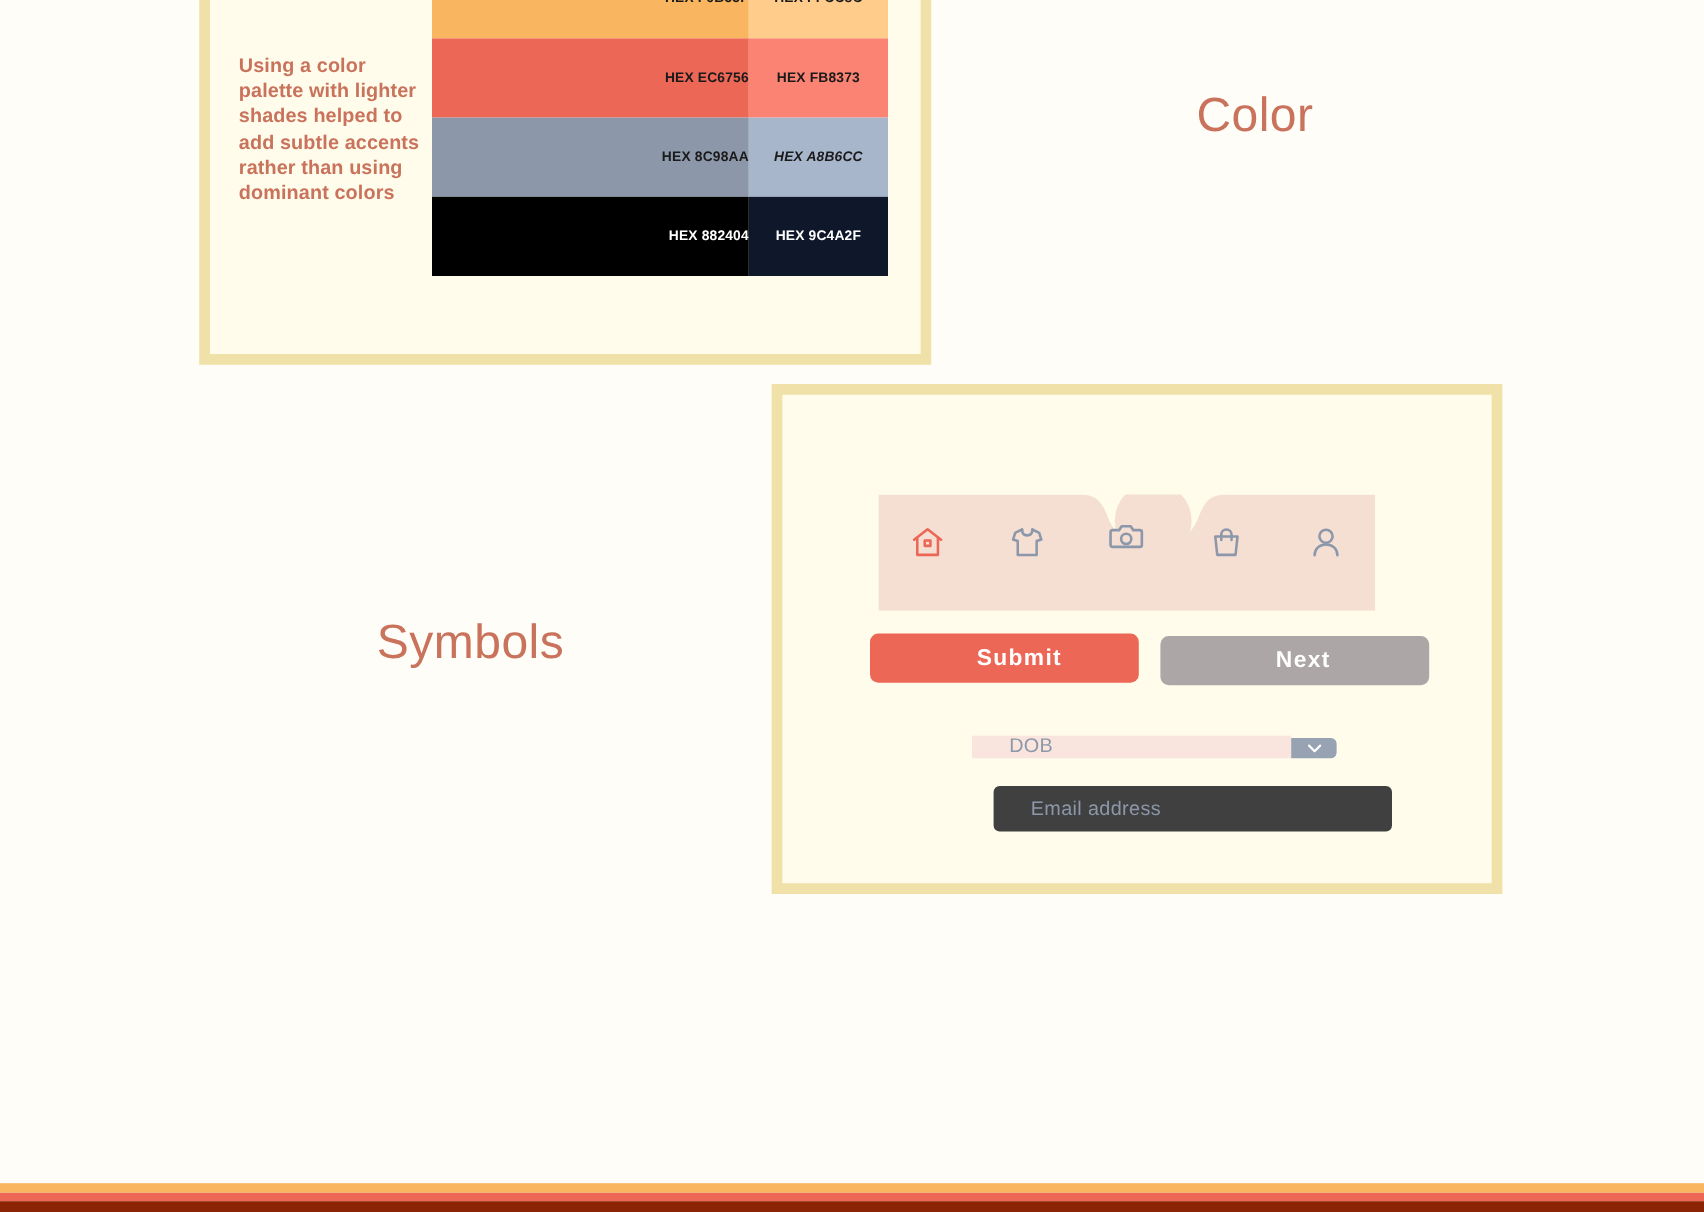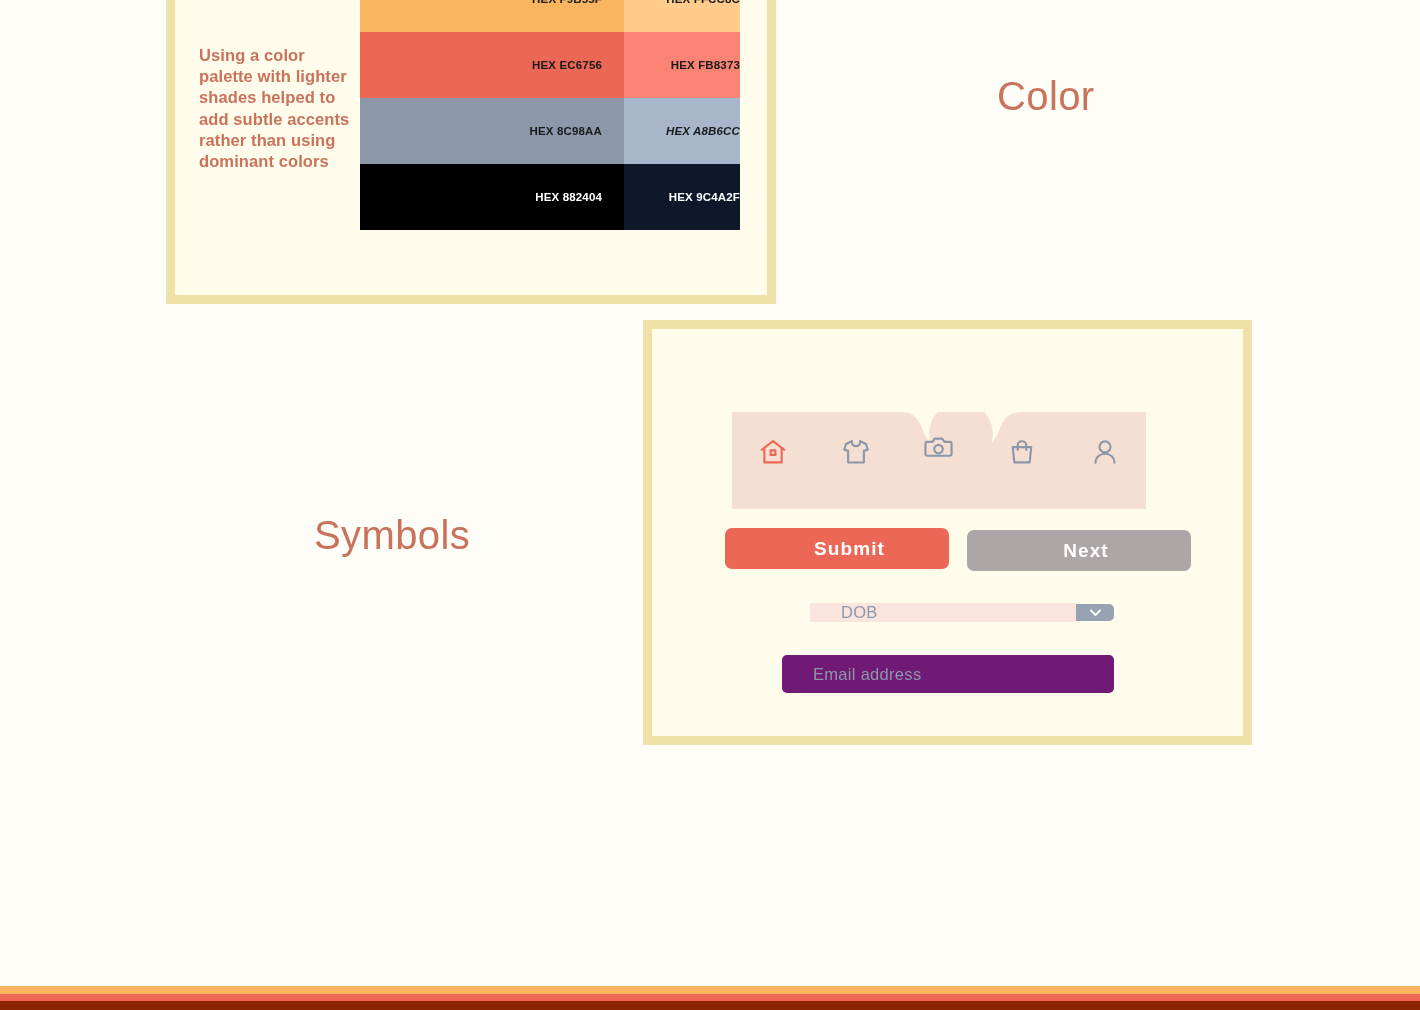--- a/index.html
+++ b/index.html
@@ -54,27 +54,27 @@
     width: 380px;
     height: 264px;
     display: grid;
     grid-template-columns: 264px 116px;
     grid-template-rows: repeat(4, 1fr);
   }
 
   .swatch {
     display: flex;
     align-items: center;
-    justify-content: flex-end;
+    justify-content: center;
     font-size: 11.5px;
     font-weight: 700;
     letter-spacing: 0.15px;
     white-space: nowrap;
   }
-  .swatch.left { justify-content: flex-end; padding-right: 22px; }
+  .swatch.left { justify-content: flex-end; }
 
   
   .section-title {
     position: absolute;
     color: #C9725C;
     font-size: 40px;
     font-weight: 300;
     letter-spacing: 0.4px;
     white-space: nowrap;
   }
@@ -169,21 +169,21 @@
   #btn-submit { top: 199px; }
 
   
   #dob-select {
     position: absolute;
     left: 130px;
     top: 263px;
     width: 332px;
     height: 40px;
     display: flex;
-    align-items: center;
+    align-items: flex-end;
     border-radius: 5px;
     overflow: hidden;
     cursor: pointer;
     padding-left: 28px;
   }
   #dob-value {
     flex: 1;
     background: #FAE5DE;
     display: flex;
     align-items: center;
@@ -341,21 +341,21 @@
 
   <div id="dob-select">
     <div id="dob-value" style="background: rgb(250, 229, 222);">DOB</div>
     <div id="dob-chevron-btn" style="background: rgb(151, 163, 178);">
       <svg width="17" height="17" viewBox="0 0 24 24" fill="none" stroke="#FFFFFF" stroke-width="2.6" stroke-linecap="round" stroke-linejoin="round">
         <path d="M5.5 9 L12 15.5 L18.5 9"></path>
       </svg>
     </div>
   </div>
 
-  <input id="email-input" type="text" placeholder="Email address" style="background: #701a75;">
+  <input id="email-input" type="text" placeholder="Email address" style="background: #404040; margin-left: 46px;">
 
 </div>
 
 <div id="bottom-stripes">
   <div class="stripe" id="stripe-1" style="background: rgb(249, 181, 95);"></div>
   <div class="stripe" id="stripe-2" style="background: rgb(236, 103, 86);"></div>
   <div class="stripe" id="stripe-3" style="background: rgb(139, 36, 5);"></div>
 </div>
 
 </body></html>

